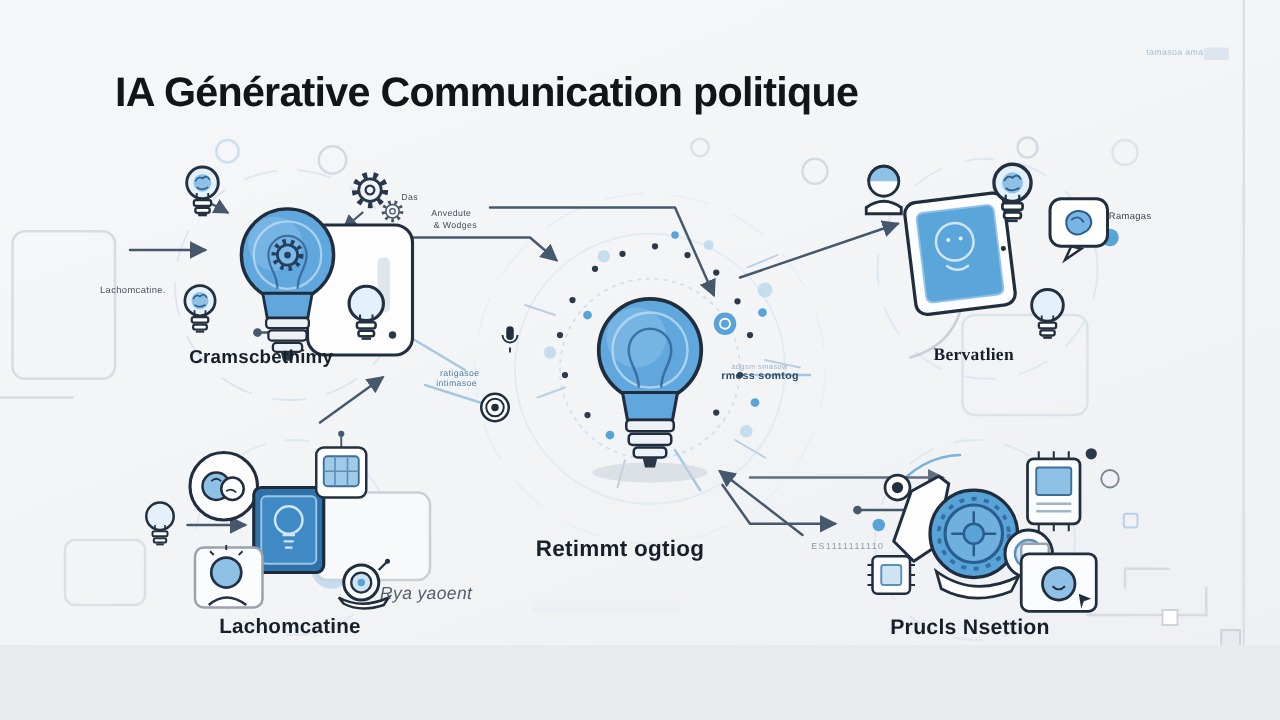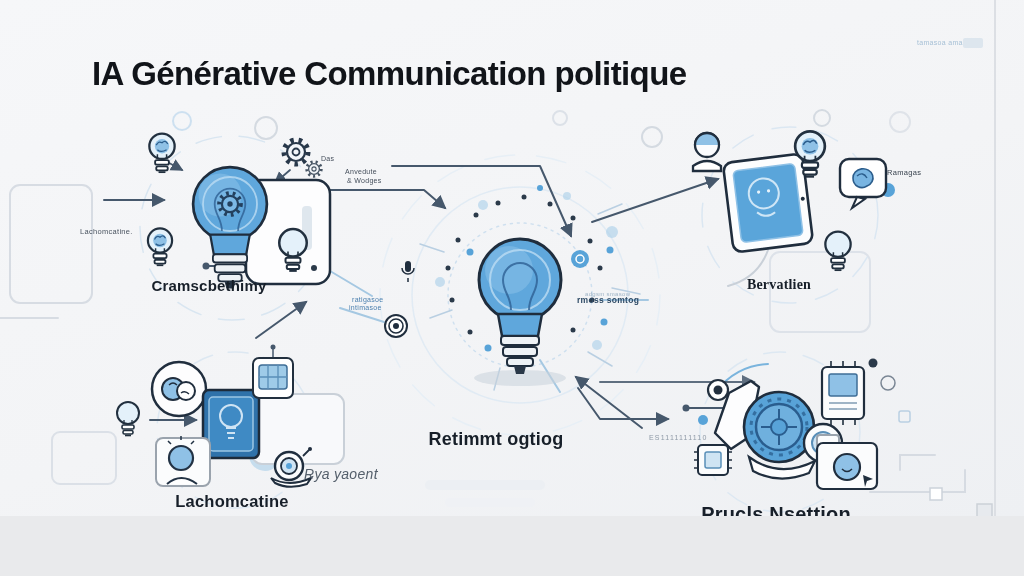--- a/index.html
+++ b/index.html
@@ -14,21 +14,21 @@
     font-size:33px;font-weight:800;color:#111419;letter-spacing:-0.6px;white-space:nowrap;
   }
   .lbl{
     position:absolute;z-index:3;transform:translateX(-50%);
     color:#171f29;font-weight:600;letter-spacing:.2px;white-space:nowrap;
   }
   .lbl.l1{left:209px;top:277px;font-size:15px;}
   .lbl.l2{left:779px;top:277px;font-size:14px;font-family:Liberation Serif, serif;}
   .lbl.l3{left:496px;top:429px;font-size:18px;text-align:right;}
   .lbl.l4{left:232px;top:492px;font-size:16.5px;}
-  .lbl.l5{left:776px;top:492px;font-size:20px;margin-top:11px;}
+  .lbl.l5{left:776px;top:492px;font-size:17px;}
   .tiny{
     position:absolute;z-index:2;font-size:7px;color:#444e5b;
     letter-spacing:.3px;white-space:nowrap;
   }
   .t-das{left:321px;top:155px;}
   .t-anv1{left:345px;top:168px;}
   .t-anv2{left:347px;top:177px;}
   .t-eim{left:80px;top:227px;font-size:7.5px;color:#4a5460;}
   .t-rat1{left:352px;top:296px;color:#4a7fae;}
   .t-rat2{left:349px;top:304px;color:#4a7fae;}

